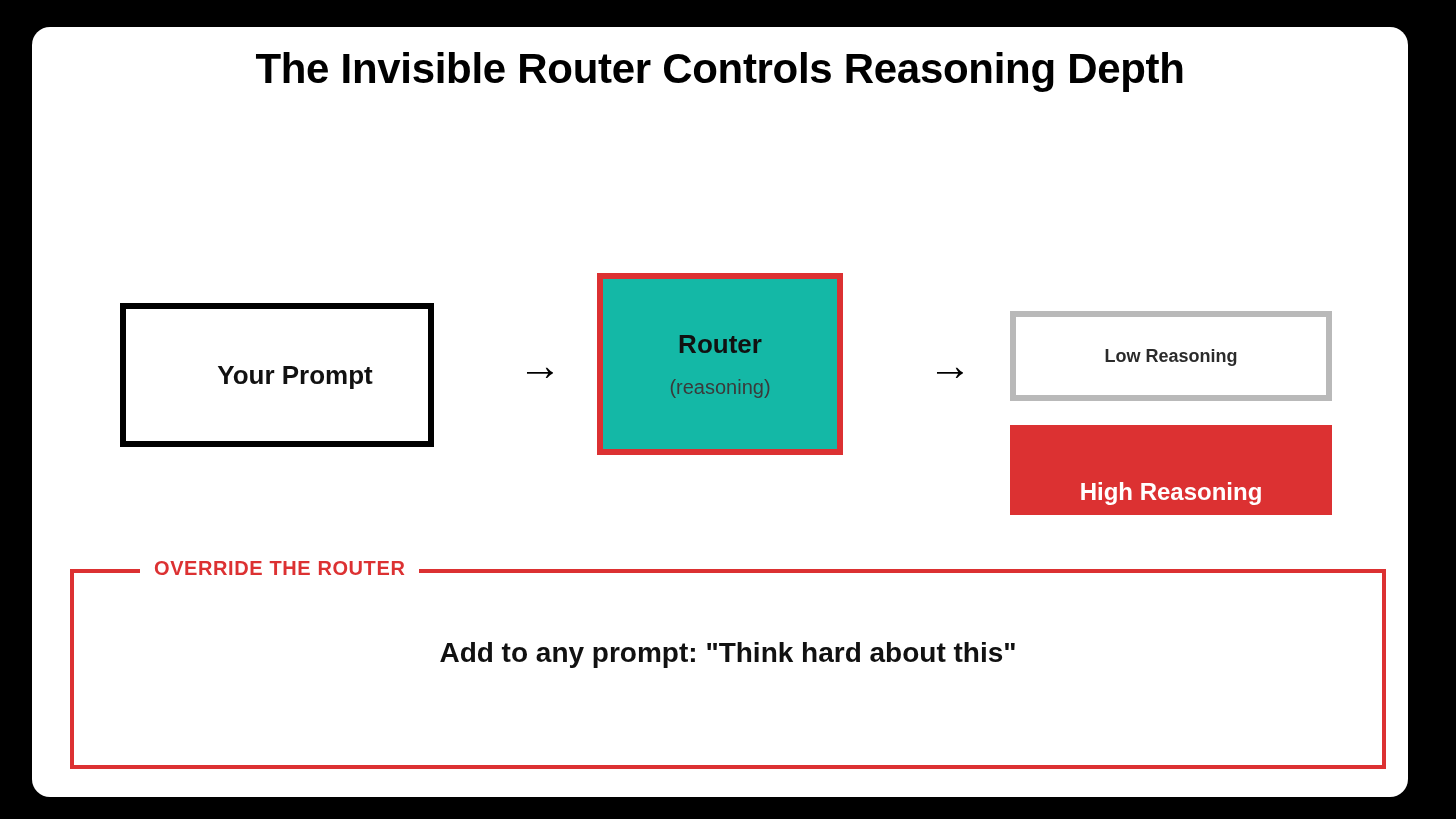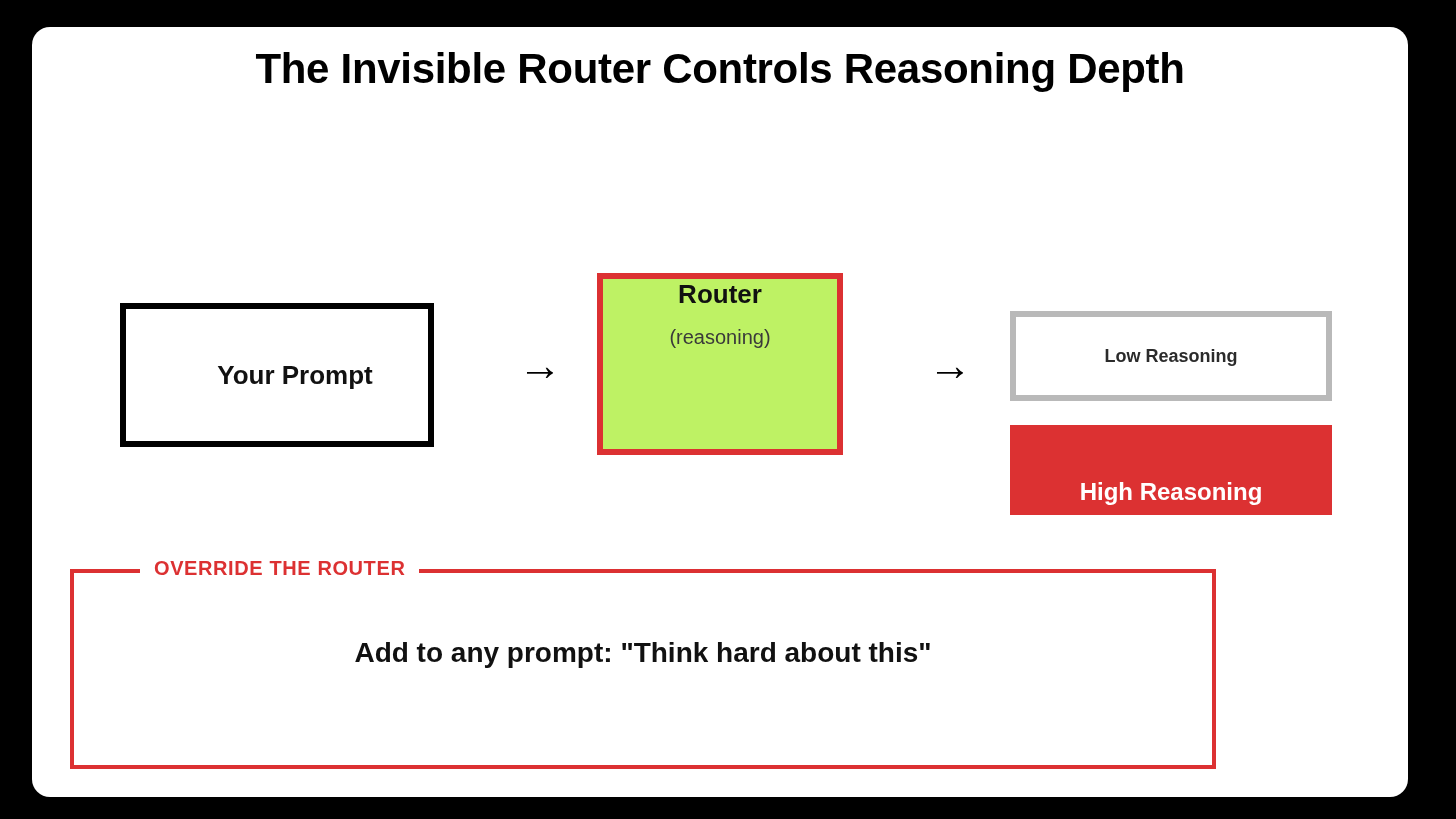--- a/index.html
+++ b/index.html
@@ -88,24 +88,25 @@
   .arrow.a2 { left: 896px; top: 178px; }
 
   .router-box {
     position: absolute;
     left: 565px;
     top: 108px;
     width: 246px;
     height: 182px;
     border: 6px solid #DC3132;
     box-sizing: border-box;
-    background: #bef264;
+    background: #14b8a6;
     display: flex;
     flex-direction: column;
     align-items: center;
+    justify-content: center;
   }
   .router-box .rt-title {
     font-size: 26px;
     font-weight: bold;
     color: #111111;
     margin-bottom: 16px;
   }
   .router-box .rt-sub {
     font-size: 20px;
     font-weight: normal;
@@ -147,21 +148,21 @@
     color: #ffffff;
     margin-top: 44px;
   }
   .level:last-child { margin-bottom: 0; }
 
   
   .override {
     position: absolute;
     left: 38px;
     top: 542px;
-    width: 1146px;
+    width: 1316px;
     height: 200px;
     box-sizing: border-box;
     border: 4px solid #DC3132;
     background: transparent;
   }
   .override-legend {
     position: absolute;
     left: 66px;
     top: -16px;
     background: #ffffff;

